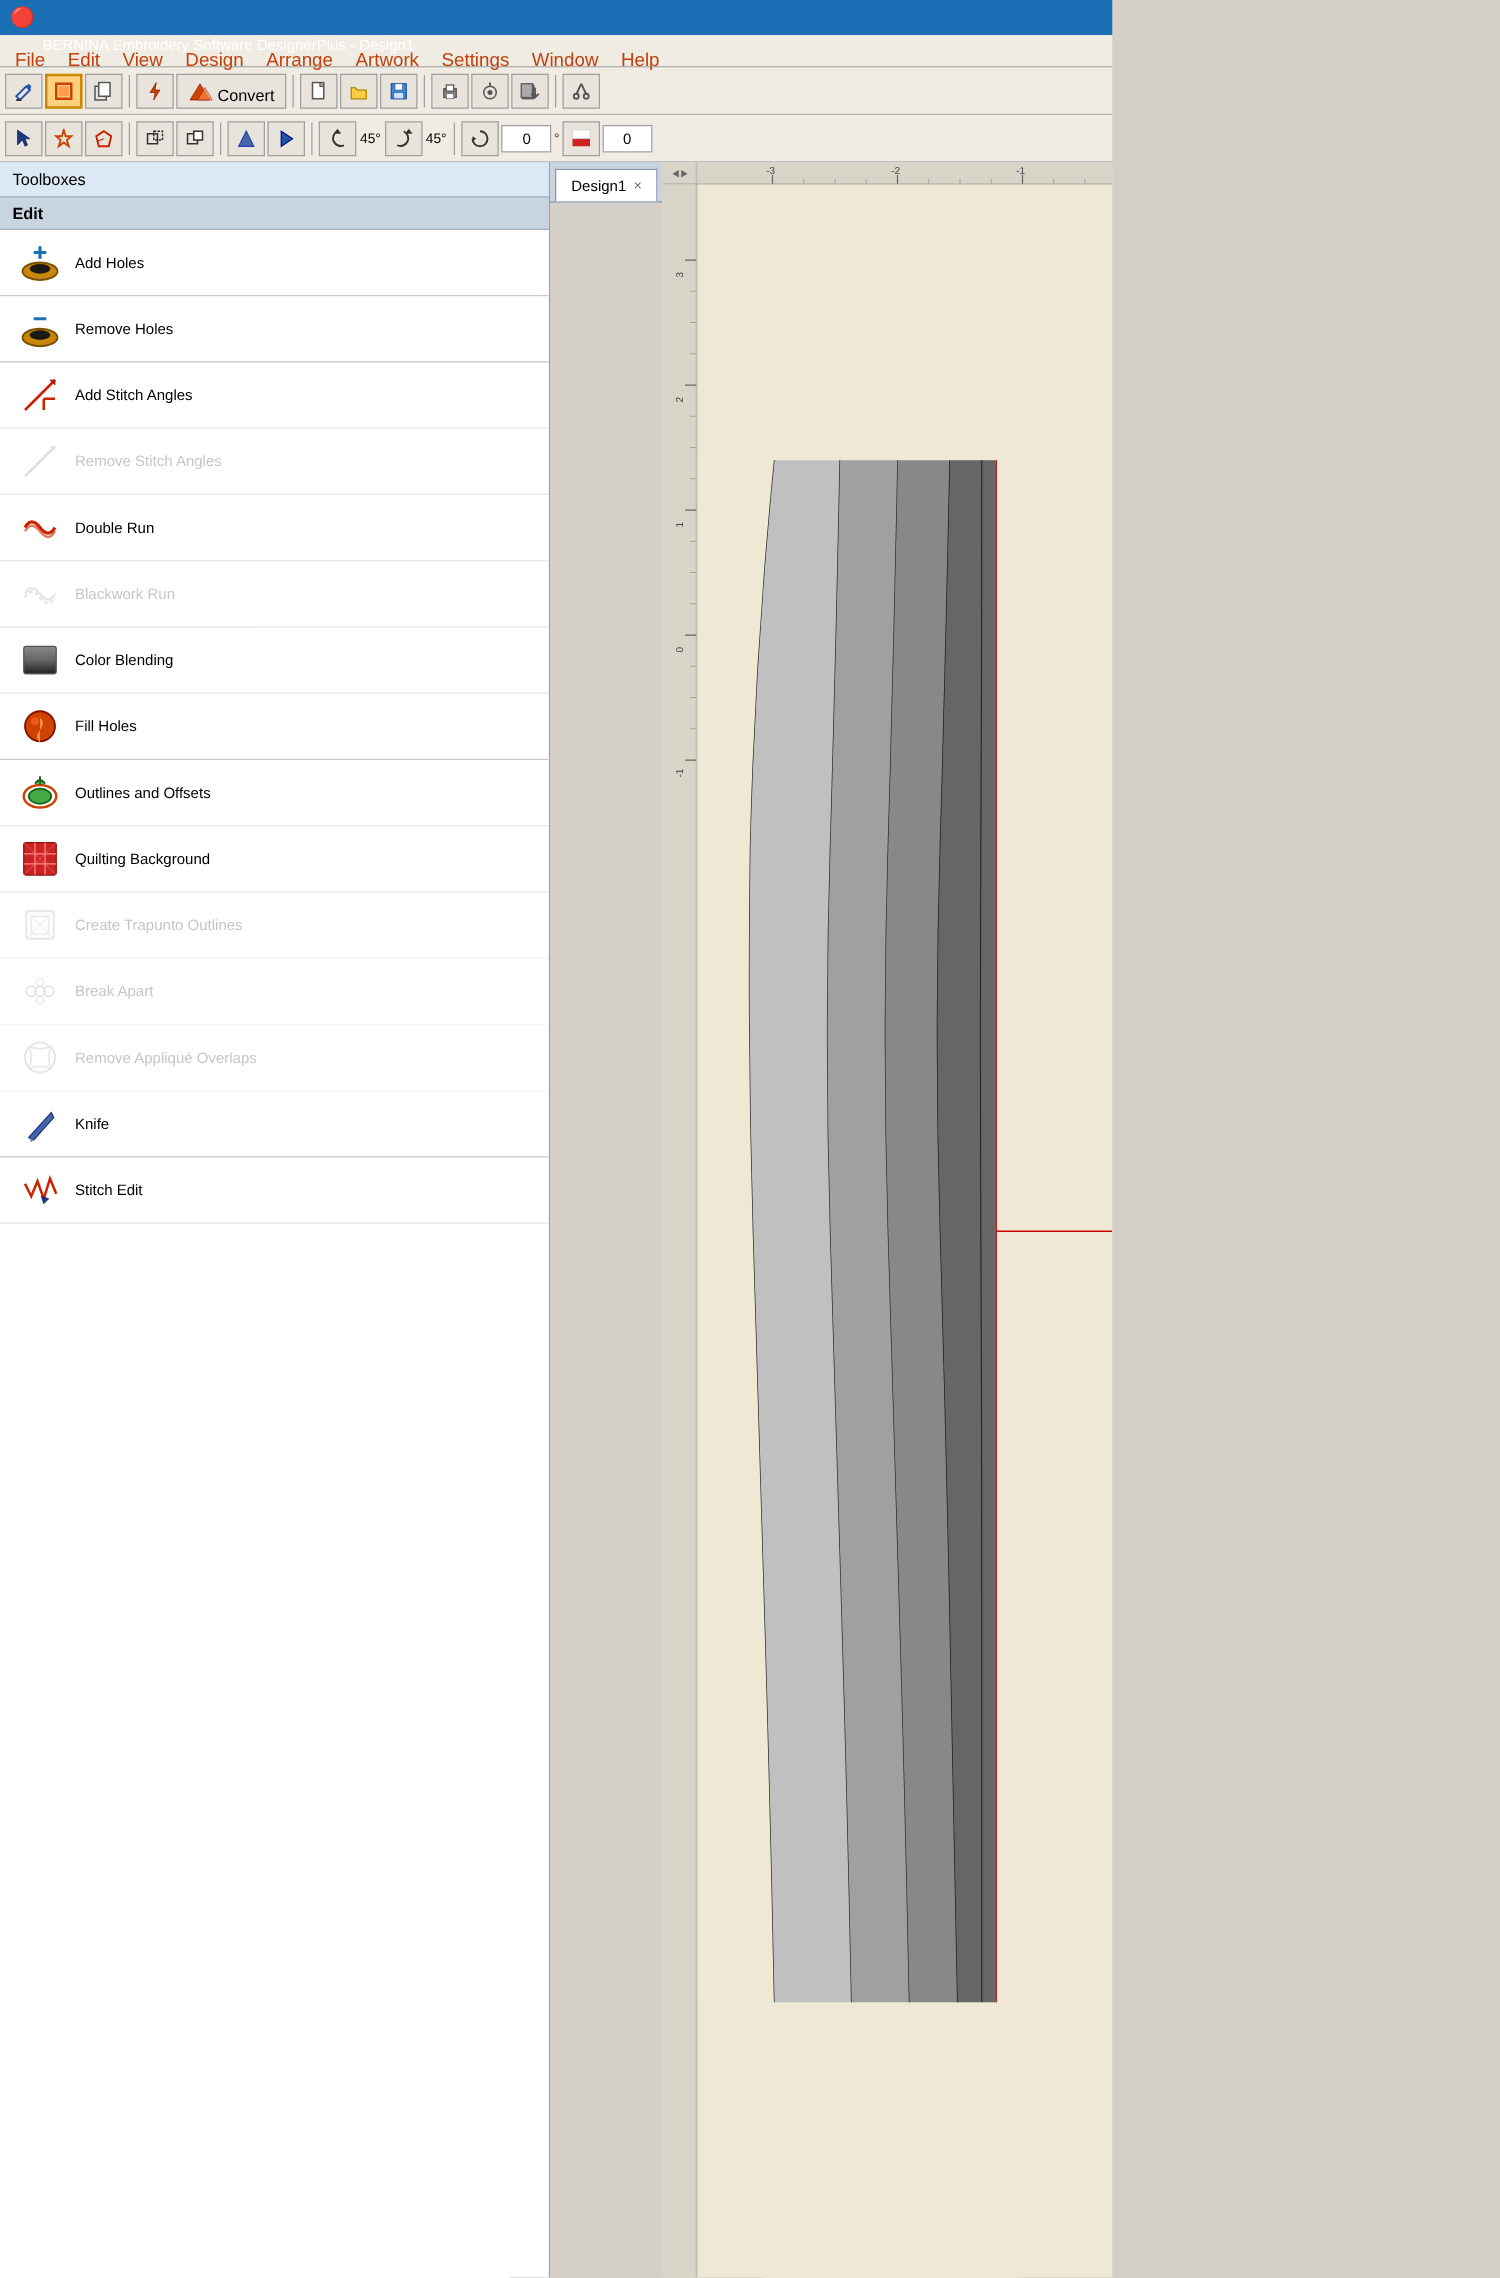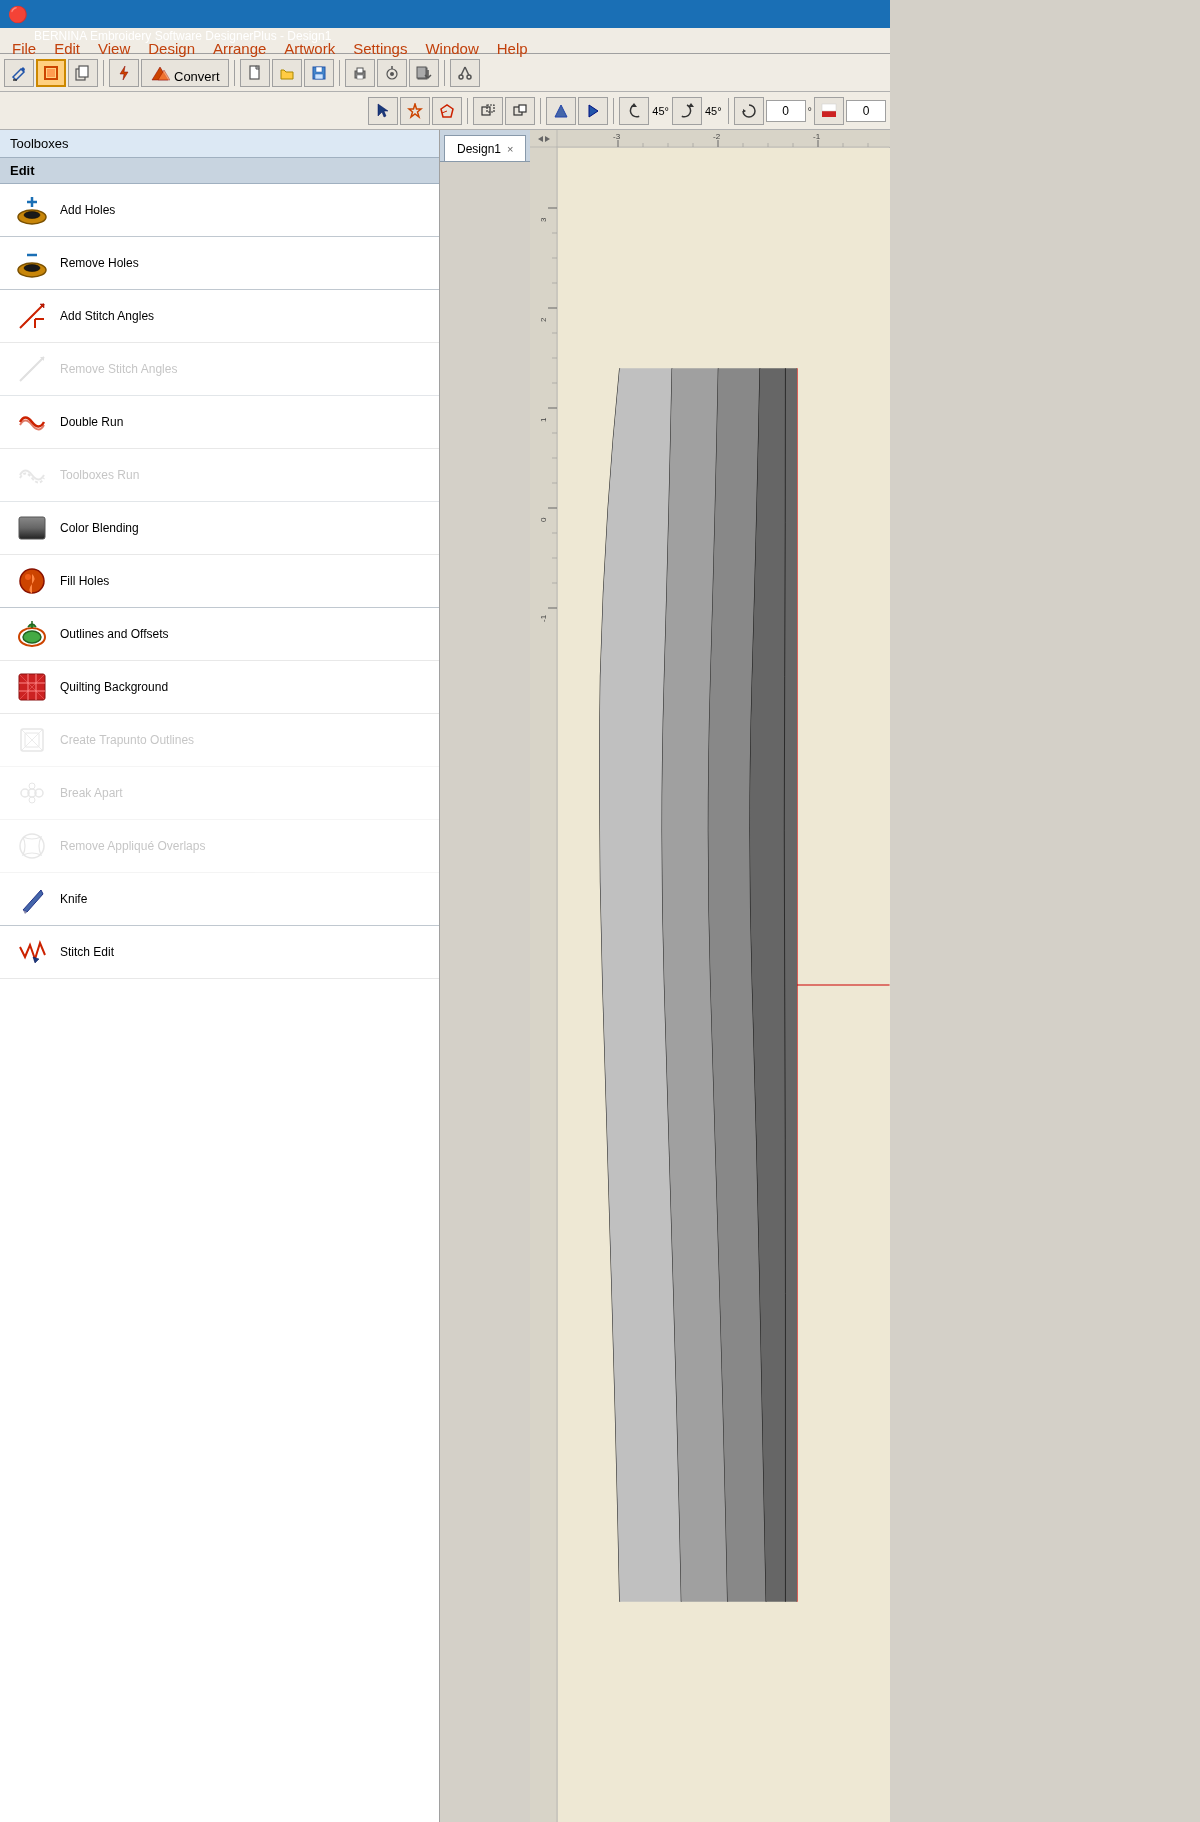--- a/index.html
+++ b/index.html
@@ -74,21 +74,20 @@
 
     
     .toolbar2 {
       background: #f0ece4;
       border-bottom: 1px solid #b0b0b0;
       padding: 3px 4px;
       display: flex;
       align-items: center;
       gap: 2px;
       height: 38px;
-      justify-content: flex-end;
     }
     .tb2-input {
       width: 40px;
       height: 22px;
       border: 1px solid #a0a0a0;
       font-size: 12px;
       text-align: center;
       background: white;
     }
 
@@ -515,21 +514,21 @@
         <span class="tool-label">Double Run</span>
       </div>
 
       <div class="tool-item disabled separator">
         <div class="tool-icon">
           <svg width="34" height="34" viewBox="0 0 34 34" opacity="0.45">
             <path d="M5 17 Q10 8, 17 17 Q24 26, 29 17" fill="none" stroke="#888" stroke-width="2"></path>
             <path d="M5 20 Q10 11, 17 20 Q24 29, 29 20" fill="none" stroke="#888" stroke-width="2" stroke-dasharray="3,2"></path>
           </svg>
         </div>
-        <span class="tool-label">Toolboxes Run</span>
+        <span class="tool-label">Blackwork Run</span>
       </div>
 
       <div class="tool-item">
         <div class="tool-icon">
           <svg width="34" height="34" viewBox="0 0 34 34">
             <defs>
               <linearGradient id="cbGrad" x1="0%" y1="0%" x2="0%" y2="100%">
                 <stop offset="0%" style="stop-color:#888888"></stop>
                 <stop offset="50%" style="stop-color:#666666"></stop>
                 <stop offset="100%" style="stop-color:#222222"></stop>

